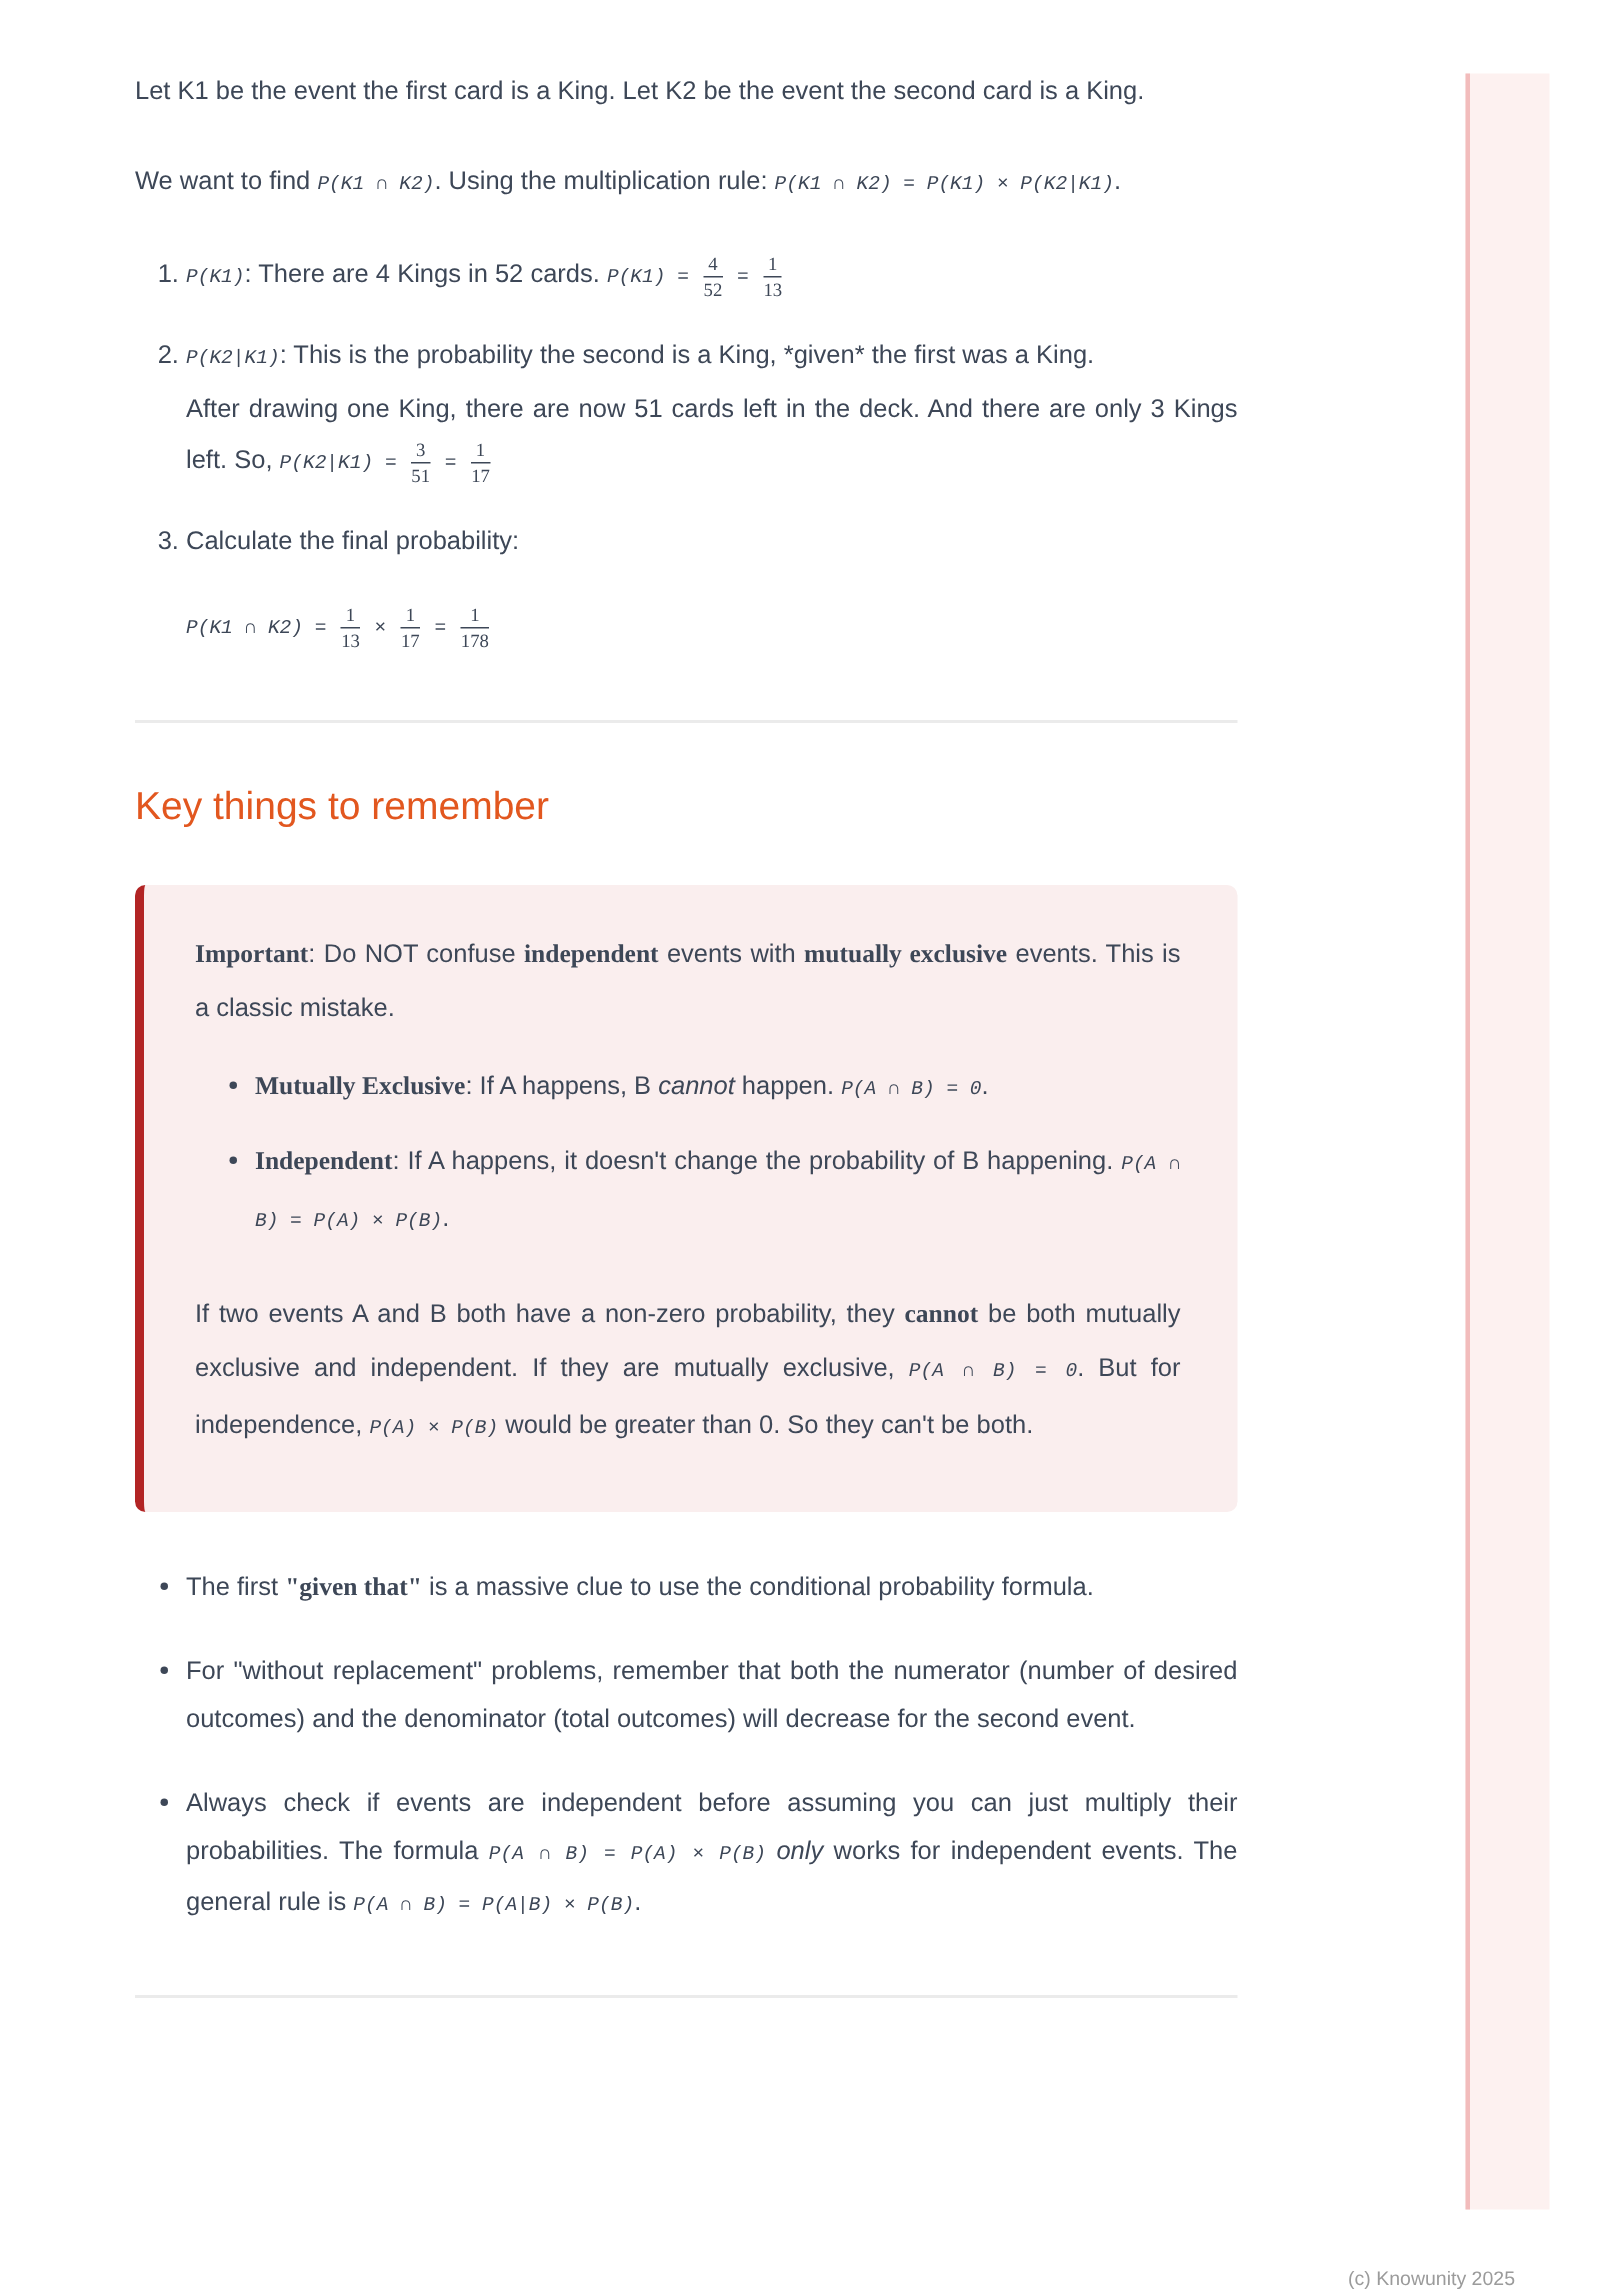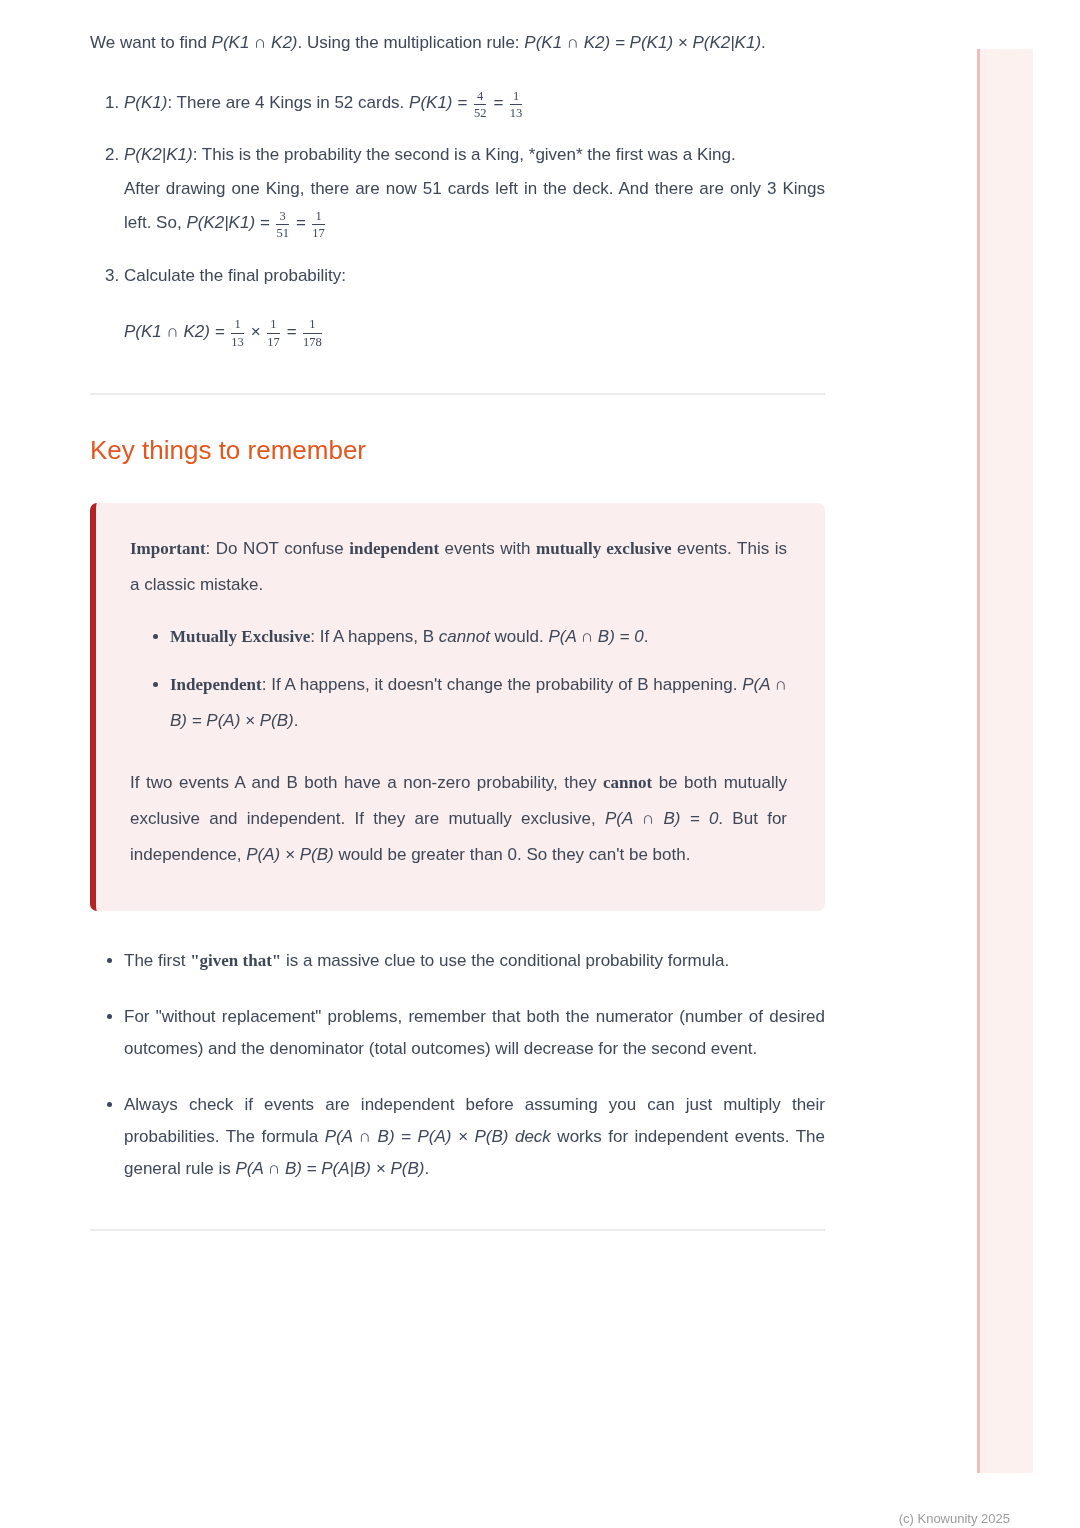--- a/index.html
+++ b/index.html
@@ -34,21 +34,21 @@
     border-radius:7px;padding:28px 38px 38px 34px;
     font-size:17px;line-height:36px;
   }
   .callout p{line-height:36px;}
   .callout ul{margin:16px 0 0;padding-left:40px;list-style-type:disc;}
   .callout ul>li{margin-bottom:12px;text-align:justify;line-height:36px;}
   .callout .callout-para2{margin-top:26px;}
   ul.tips{margin:34px 0 0;padding-left:34px;list-style-type:disc;font-size:17px;line-height:32px;}
   ul.tips>li{margin-bottom:24px;text-align:justify;}
   li::marker{color:var(--text);}
-  .math{font-family:Liberation Sans, sans-serif;font-style:italic;font-size:17px;}
+  .math{font-family:Liberation Mono, monospace;font-style:italic;font-size:13px;}
   .frac{
     display:inline-block;vertical-align:-9px;text-align:center;
     font-family:"Liberation Serif","DejaVu Serif",serif;font-style:normal;
     font-size:12.5px;line-height:1.15;margin:0 2px;
   }
   .frac .num{display:block;padding:0 3px 1px;border-bottom:1.4px solid var(--text);}
   .frac .den{display:block;padding-top:1px;}
   .b{font-weight:700;font-family:Liberation Serif, serif;}
   .i{font-style:italic;}
   .side-bar{
@@ -60,49 +60,50 @@
     font-size:13px;line-height:16px;color:var(--muted);
   }
 </style>
 </head>
 <body>
 
 <div class="side-bar"></div>
 
 <main class="content">
 
+  <p class="para-intro"><span>Let K1 be the event the first card is a King. Let K2 be the event the second card is a King.</span></p>
 
   <p class="para-rule"><span>We want to find </span><span class="math">P(K1 ∩ K2)</span><span>. Using the multiplication rule: </span><span class="math">P(K1 ∩ K2) = P(K1) × P(K2|K1)</span><span>.</span></p>
 
   <ol class="steps">
     <li><span class="math">P(K1)</span><span>: There are 4 Kings in 52 cards. </span><span class="math">P(K1)</span><span class="math"> = </span><span class="frac"><span class="num">4</span><span class="den">52</span></span><span class="math"> = </span><span class="frac"><span class="num">1</span><span class="den">13</span></span></li>
     <li><span class="math">P(K2|K1)</span><span>: This is the probability the second is a King, *given* the first was a King.</span><br><span>After drawing one King, there are now 51 cards left in the deck. And there are only 3 Kings left. So, </span><span class="math">P(K2|K1)</span><span class="math"> = </span><span class="frac"><span class="num">3</span><span class="den">51</span></span><span class="math"> = </span><span class="frac"><span class="num">1</span><span class="den">17</span></span></li>
     <li>
       <span><span>Calculate the final probability:</span></span>
       <div class="formula"><span class="math">P(K1 ∩ K2)</span><span class="math"> = </span><span class="frac"><span class="num">1</span><span class="den">13</span></span><span class="math"> × </span><span class="frac"><span class="num">1</span><span class="den">17</span></span><span class="math"> = </span><span class="frac"><span class="num">1</span><span class="den">178</span></span></div>
     </li>
   </ol>
 
   <hr class="divider">
 
   <h2 class="section-heading">Key things to remember</h2>
 
   <aside class="callout">
     <p><span class="b">Important</span><span>: Do NOT confuse </span><span class="b">independent</span><span> events with </span><span class="b">mutually exclusive</span><span> events. This is a classic mistake.</span></p>
     <ul>
-      <li><span class="b">Mutually Exclusive</span><span>: If A happens, B </span><span class="i">cannot</span><span> would. </span><span class="math">P(A ∩ B) = 0</span><span>.</span></li>
+      <li><span class="b">Mutually Exclusive</span><span>: If A happens, B </span><span class="i">cannot</span><span> happen. </span><span class="math">P(A ∩ B) = 0</span><span>.</span></li>
       <li><span class="b">Independent</span><span>: If A happens, it doesn't change the probability of B happening. </span><span class="math">P(A ∩ B) = P(A) × P(B)</span><span>.</span></li>
     </ul>
     <p class="callout-para2"><span>If two events A and B both have a non-zero probability, they </span><span class="b">cannot</span><span> be both mutually exclusive and independent. If they are mutually exclusive, </span><span class="math">P(A ∩ B) = 0</span><span>. But for independence, </span><span class="math">P(A) × P(B)</span><span> would be greater than 0. So they can't be both.</span></p>
   </aside>
 
   <ul class="tips">
     <li><span>The first </span><span class="b">"given that"</span><span> is a massive clue to use the conditional probability formula.</span></li>
     <li><span>For "without replacement" problems, remember that both the numerator (number of desired outcomes) and the denominator (total outcomes) will decrease for the second event.</span></li>
-    <li><span>Always check if events are independent before assuming you can just multiply their probabilities. The formula </span><span class="math">P(A ∩ B) = P(A) × P(B)</span><span> </span><span class="i">deck</span><span> works for independent events. The general rule is </span><span class="math">P(A ∩ B) = P(A|B) × P(B)</span><span>.</span></li>
+    <li><span>Always check if events are independent before assuming you can just multiply their probabilities. The formula </span><span class="math">P(A ∩ B) = P(A) × P(B)</span><span> </span><span class="i">only</span><span> works for independent events. The general rule is </span><span class="math">P(A ∩ B) = P(A|B) × P(B)</span><span>.</span></li>
   </ul>
 
   <hr class="divider">
 
 
 </main>
 
 <div class="footer-credit">(c) Knowunity 2025</div>
 
 </body></html>

